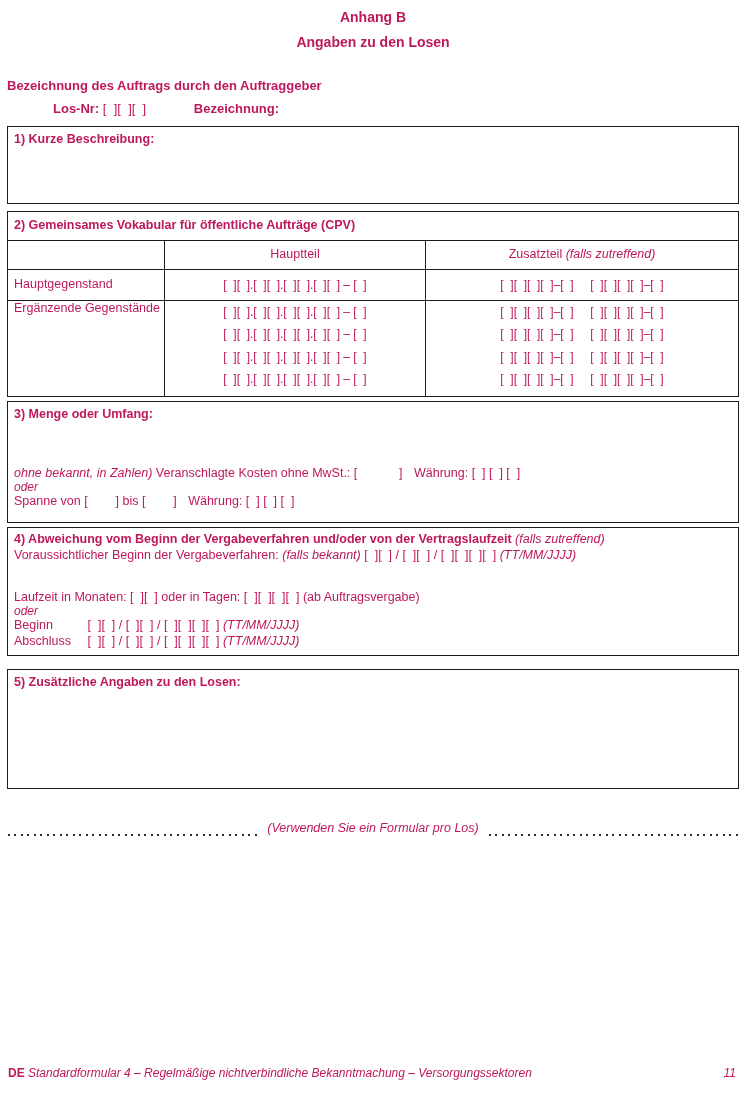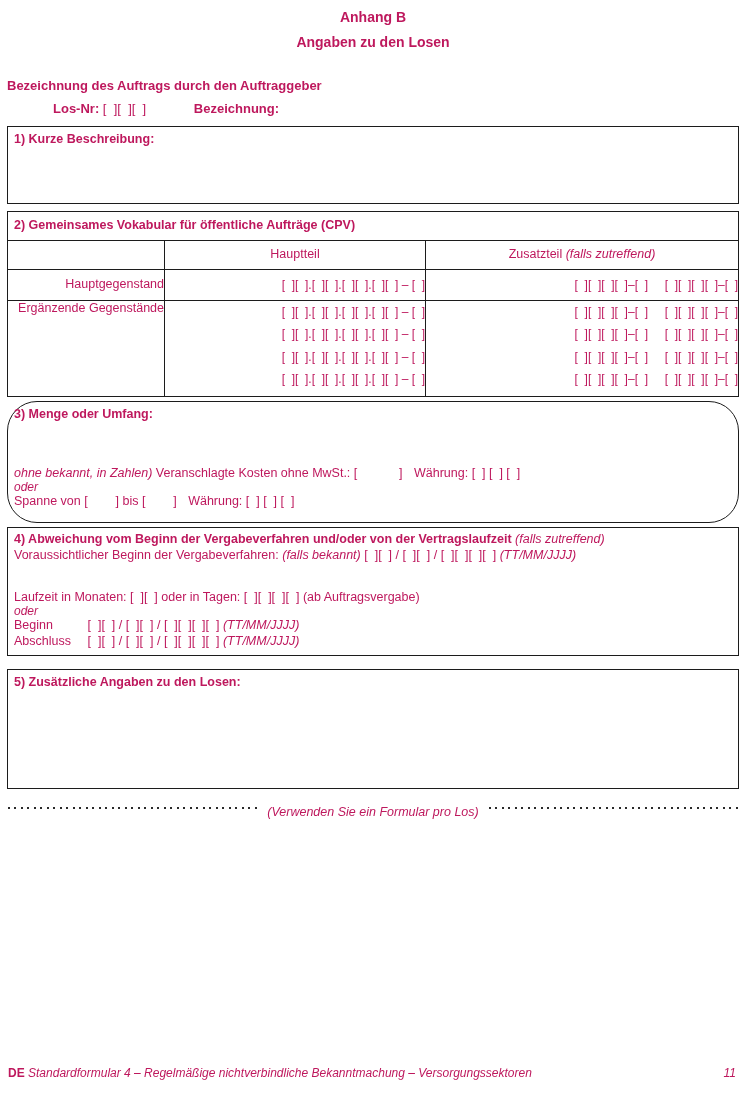--- a/index.html
+++ b/index.html
@@ -26,49 +26,49 @@
   .los-line { margin-top: 8px; font-size: 13px; padding-left: 46px; }
   .los-line .name-label { margin-left: 44px; }
 
   .box {
     border: 1.5px solid #1c1c1c;
     box-sizing: border-box;
     padding: 5px 6px;
   }
   .box1 { margin-top: 9px; height: 78px; }
   .box2 { margin-top: 7px; padding: 0; }
-  .box3 { margin-top: 4px; height: 122px; border-radius: 30px; }
+  .box3 { margin-top: 4px; height: 122px; }
   .box4 { margin-top: 4px; height: 129px; padding-top: 3px; }
   .box5 { margin-top: 13px; height: 120px; }
 
   .cpv-heading { padding: 6px 6px 7px 6px; border-bottom: 1.5px solid #1c1c1c; }
   table.cpv { width: 100%; border-collapse: collapse; table-layout: fixed; }
   .cpv td { padding: 0; vertical-align: middle; }
   .cpv td.c2, .cpv td.c3 { border-left: 1.5px solid #1c1c1c; }
-  .cpv tr.r td { border-top: 1.5px solid #1c1c1c; text-align: right; }
+  .cpv tr.r td { border-top: 1.5px solid #1c1c1c; }
   .cpv .c1 { width: 156px; }
   .cpv .c2 { width: 260px; }
   .cpv tr.hdr td { height: 28px; text-align: center; }
   .cpv tr.r1 td { height: 30px; }
   .cpv .lbl { padding-left: 6px; }
   .cpv .code { text-align: center; font-size: 12px; }
   .cpv tr.r2 td { height: 95px; vertical-align: top; }
   .cpv tr.r2 .code div { line-height: 22.5px; }
 
   .spacer3 { height: 43px; }
   .line { line-height: 15px; margin-top: 1px; }
   .oder { line-height: 12px; font-size: 12px; }
   .gapL { margin-left: 8px; }
   .datelbl { display: inline-block; width: 70px; }
   .spacer4 { height: 26px; }
 
   .sep {
     display: flex;
-    align-items: flex-start;
-    margin-top: 16px;
+    align-items: flex-end;
+    margin-top: 32px;
     padding: 0 1px;
   }
   .sep .dots {
     flex: 1;
     height: 2px;
     background-image: repeating-linear-gradient(90deg, #2a2a2a 0 2px, transparent 2px 6.5px);
     margin-top: 2px;
   }
   .sep .sep-text { padding: 0 10px; font-size: 12.5px; }
 

